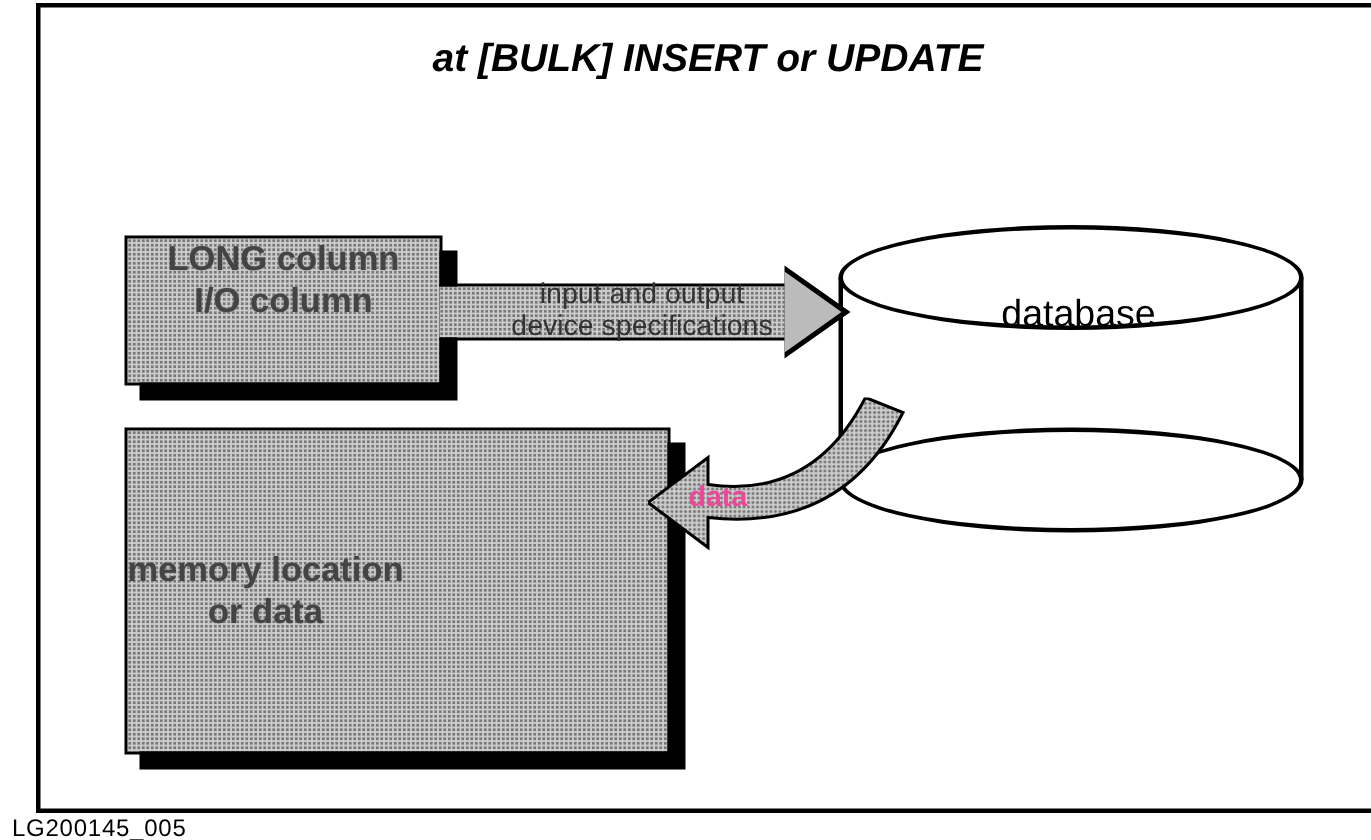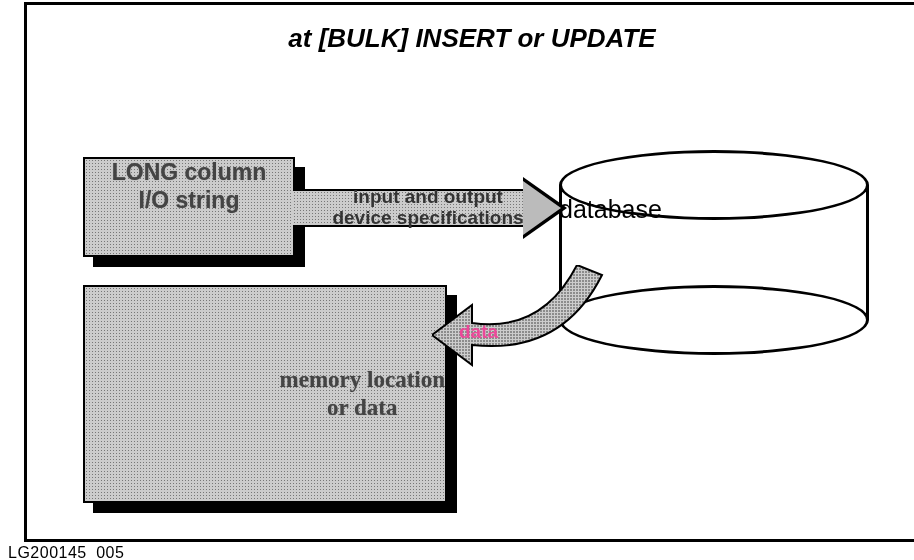--- a/index.html
+++ b/index.html
@@ -82,23 +82,22 @@
     position: absolute;
     left: 56px;
     top: 280px;
     width: 364px;
     height: 218px;
     background-image: radial-gradient(#777 1px, #ccc 1px);
     background-size: 3px 3px;
     border: 2px solid #000;
     display: flex;
     align-items: center;
-    justify-content: flex-end;
-    text-align: center;
-    font-family: Liberation Serif, serif;
+    justify-content: flex-start;
+    text-align: center;
   }
 
   
   .db-cyl {
     position: absolute;
     left: 532px;
     top: 145px;
     width: 310px;
     height: 200px;
   }
@@ -128,23 +127,24 @@
     left: 0;
     top: 135px;
     width: 310px;
     height: 70px;
     border: 3px solid #000;
     border-radius: 50%;
     background: #fff;
   }
   .db-label {
     position: absolute;
-    left: 0;
+    left: 10px;
     right: 0;
     top: 45px;
+    text-align: center;
     font-size: 25px;
     z-index: 3;
   }
 
   
   .arrow1 {
     position: absolute;
     left: 266px;
     top: 172px;
     width: 280px;
@@ -183,21 +183,21 @@
     border-left: 38px solid #bbb;
     z-index: 1;
   }
   .arrow1-label {
     position: absolute;
     left: 286px;
     top: 182px;
     width: 230px;
     text-align: center;
     font-size: 19px;
-    font-weight: bold;
+    font-weight: normal;
     line-height: 1.1;
     z-index: 5;
     color: #333;
   }
 
   
   .arrow2 {
     position: absolute;
     left: 405px;
     top: 260px;
@@ -220,21 +220,21 @@
 <body>
 
 <div class="frame">
 
   <div class="title">at [BULK] INSERT or UPDATE</div>
 
   <div class="long-box-shadow"></div>
   <div class="long-box">
     <div class="stipple-text">
       <span>LONG column</span><br>
-      <span>I/O string</span>
+      <span>I/O column</span>
     </div>
   </div>
 
   <div class="arrow1">
     <div class="arrow1-shaft"></div>
     <div class="arrow1-head"></div>
     <div class="arrow1-head-inner"></div>
   </div>
   <div class="arrow1-label">
     <span>input and output</span><br>

